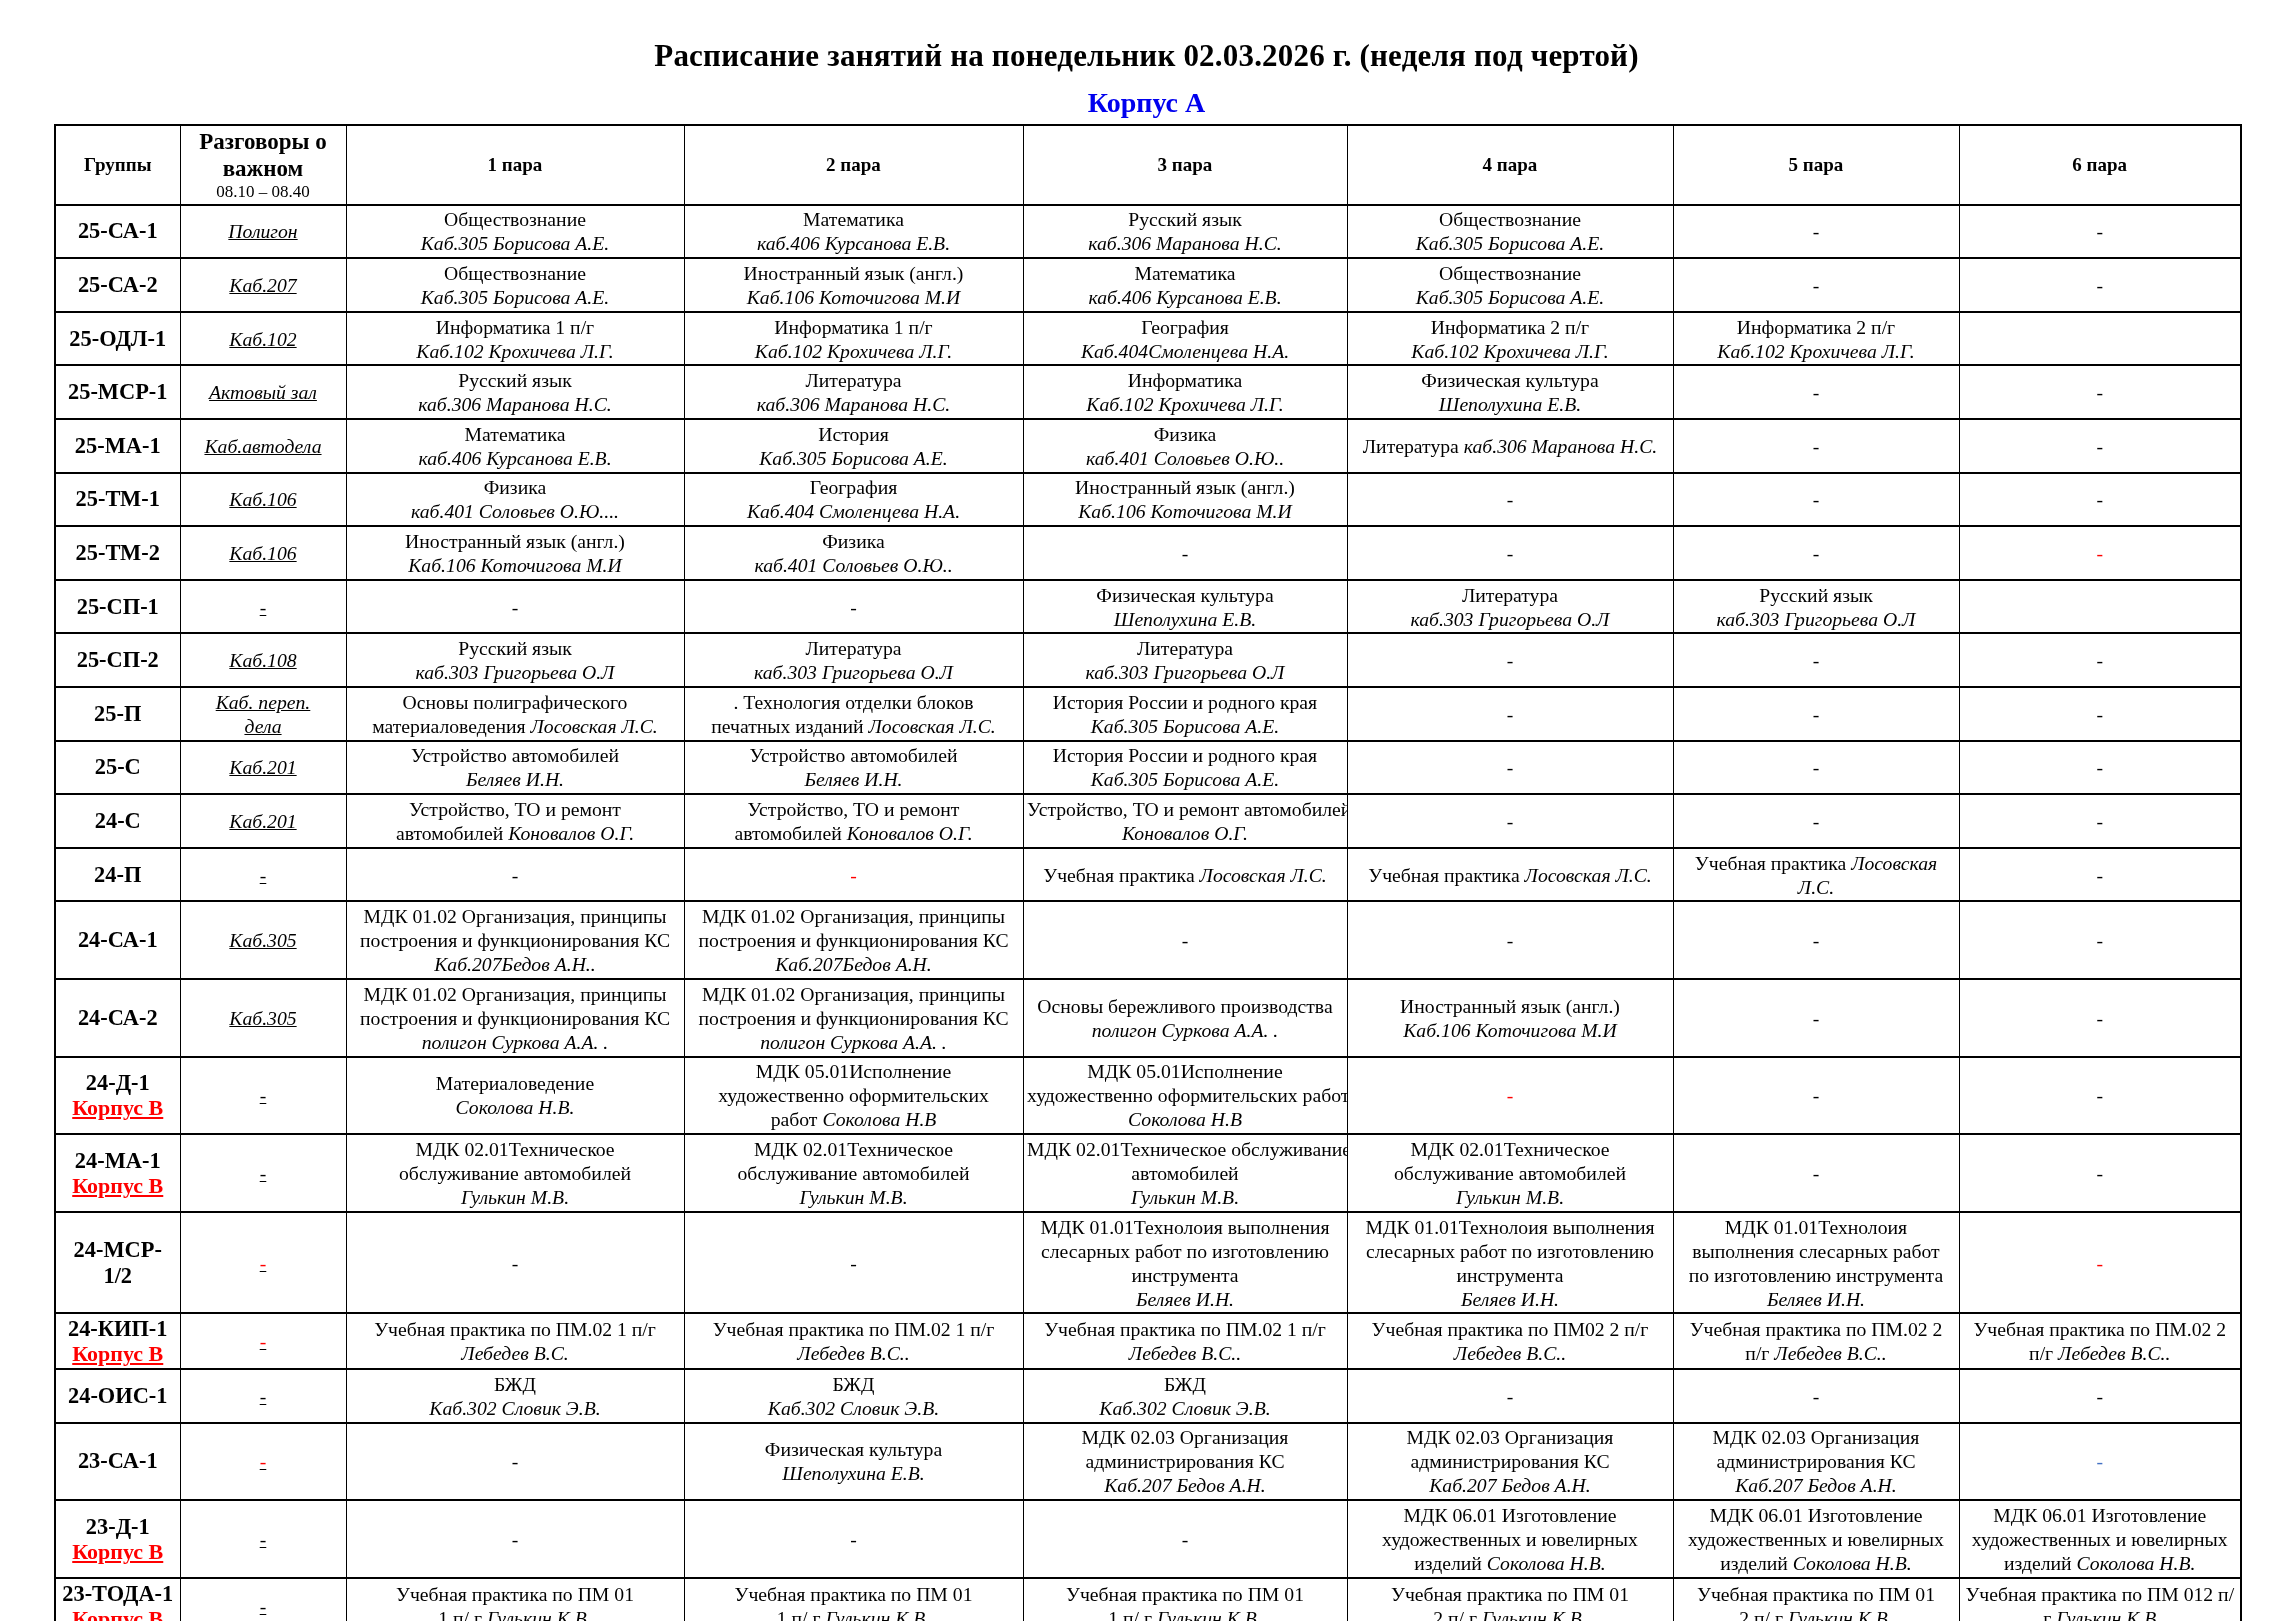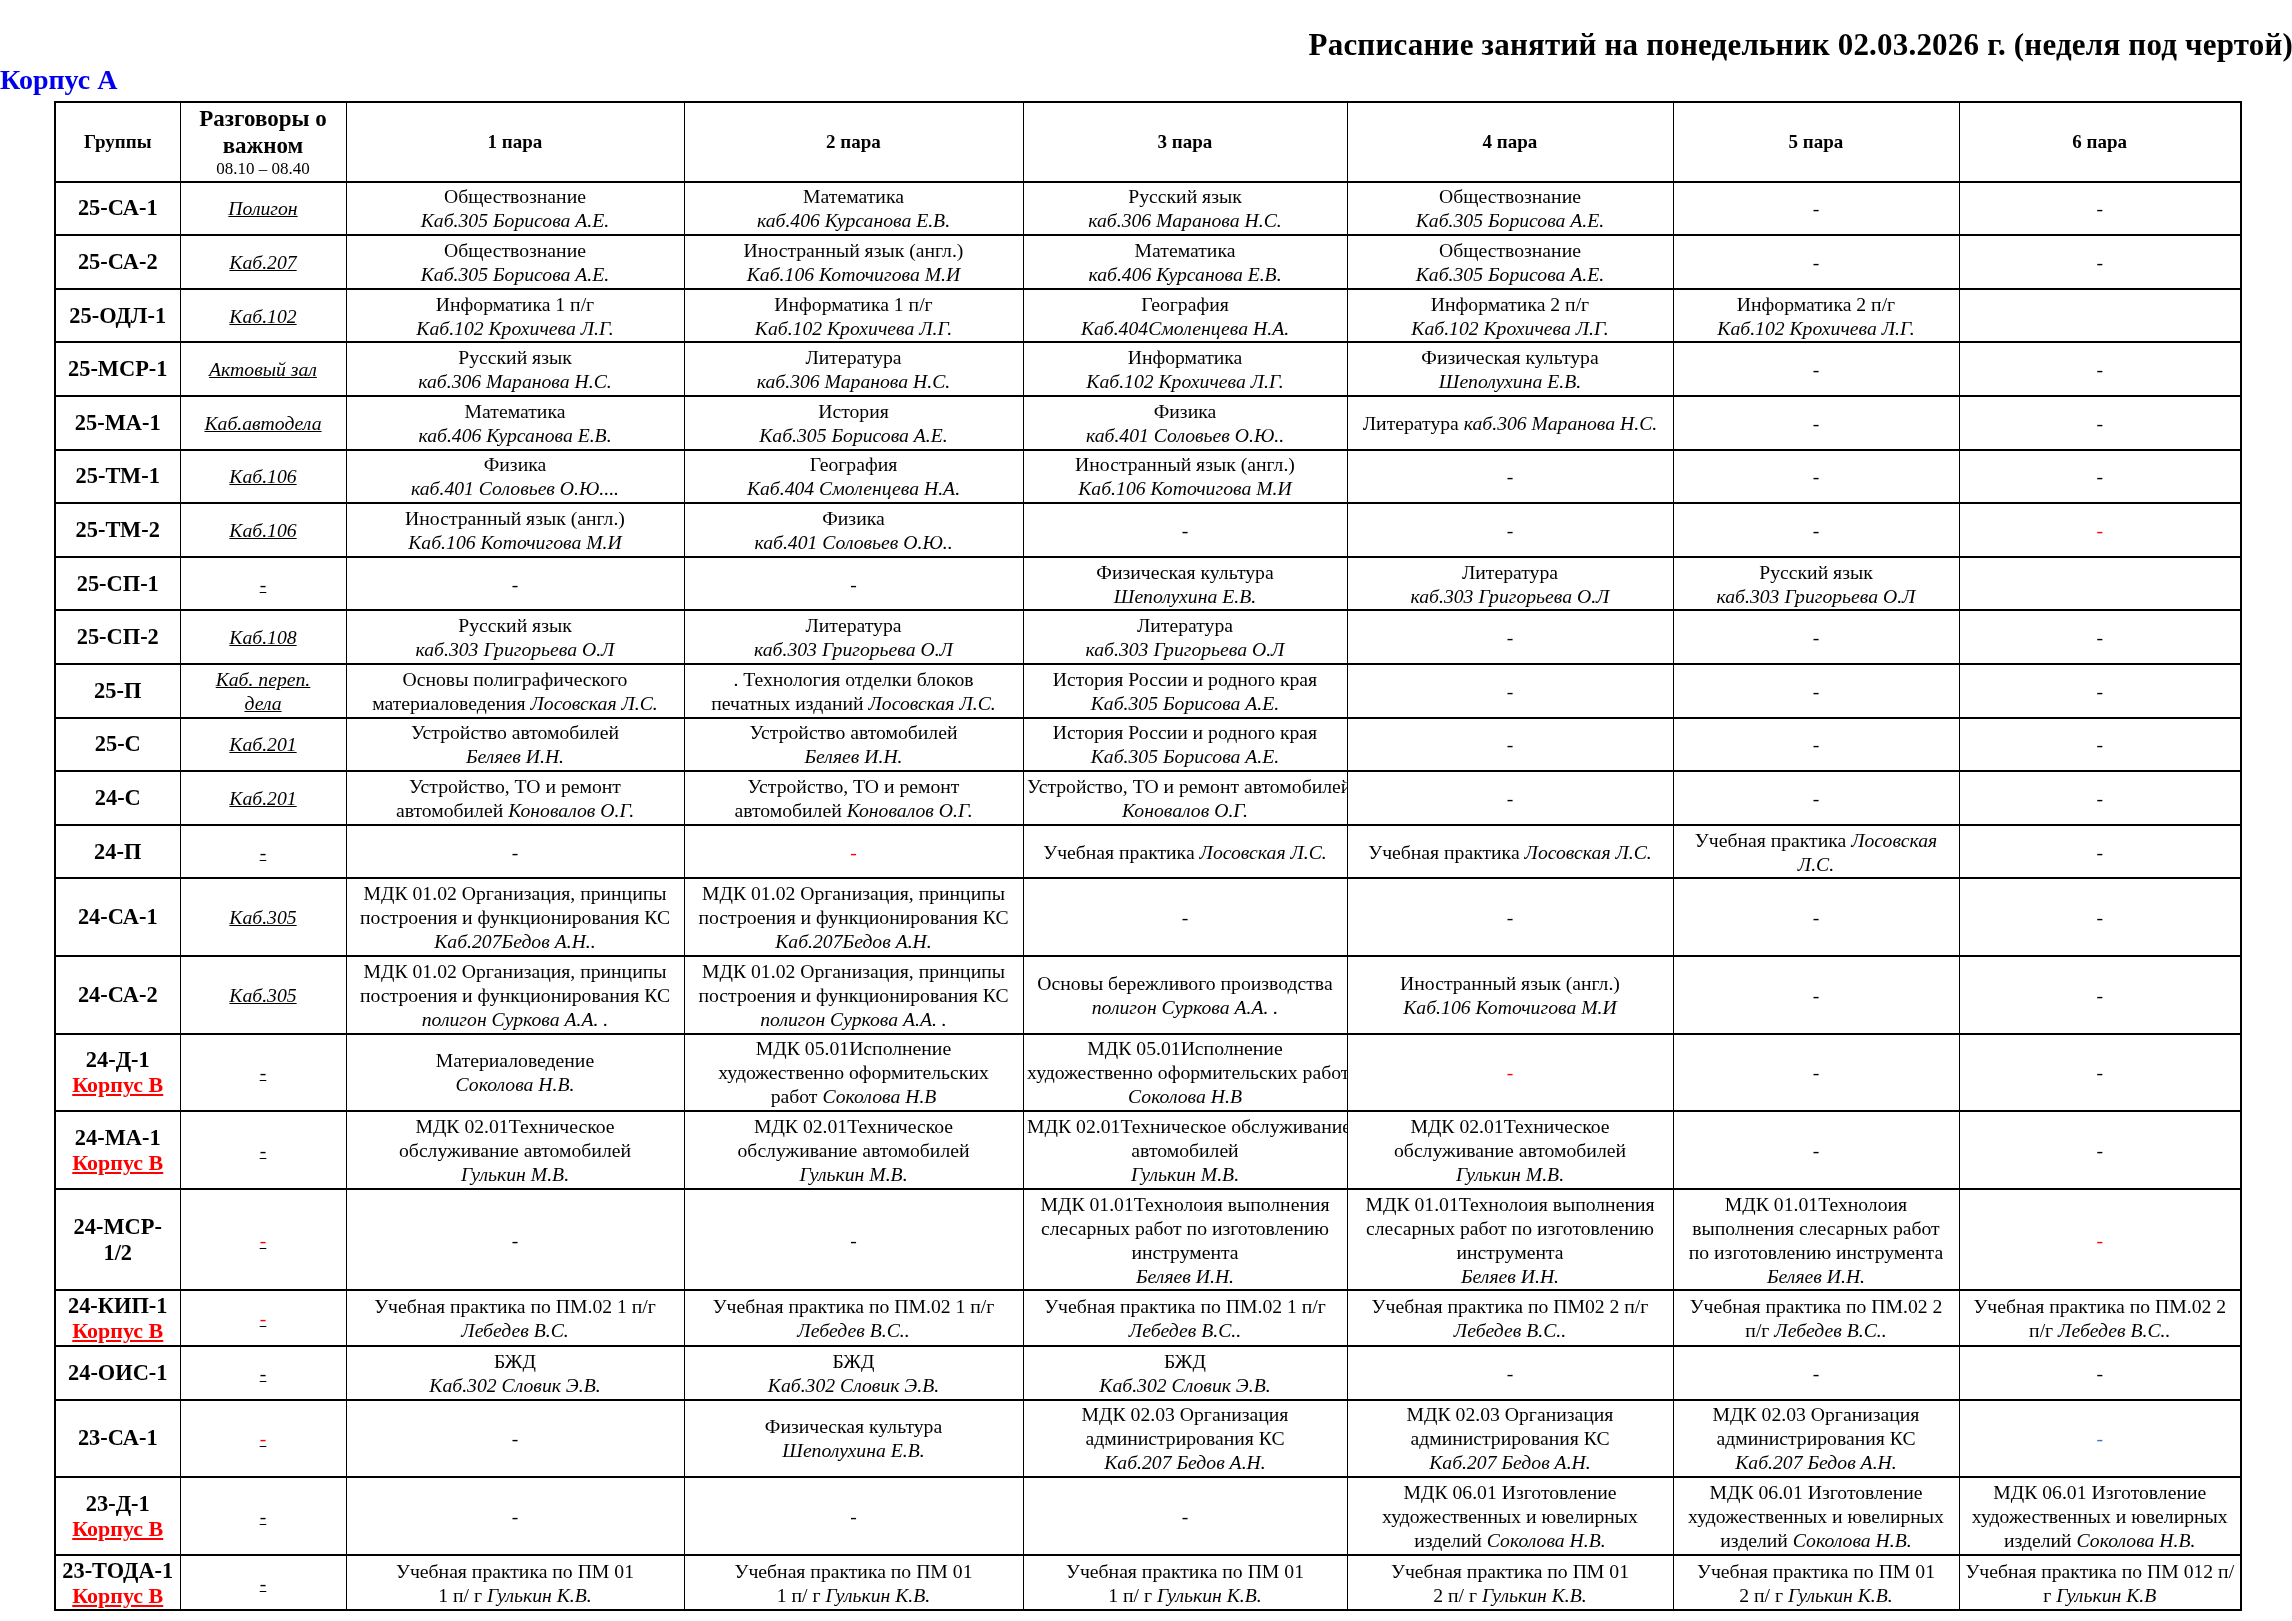--- a/index.html
+++ b/index.html
@@ -1,24 +1,24 @@
 <!DOCTYPE html>
 <html style="--accent-blue: #0000ee; --accent-red: #ff0000; --dash-blue: #4472c4;font-size:14.3px"><head>
 <meta charset="utf-8">
 <style>
   html,body{margin:0;padding:0;background:#fff;}
   body{
     width:2293px;height:1622px;overflow:hidden;position:relative;
     font-family:"Liberation Serif","DejaVu Serif",serif;color:#000;
   }
   .title{
-    margin-top:27px;text-align:right;font-size:31px;font-weight:bold;letter-spacing:0.2px;
+    margin-top:38px;text-align:center;font-size:31px;font-weight:bold;letter-spacing:0.2px;
   }
   .subtitle{
-    font-size:28px;font-weight:bold;color:var(--accent-blue,#0000ee);margin-top:1px;
+    text-align:center;font-size:28px;font-weight:bold;color:var(--accent-blue,#0000ee);margin-top:13px;
   }
   table.sched{
     border-collapse:collapse;table-layout:fixed;
     width:2185px;margin:5.4px 0 0 54px;
   }
   table.sched td,table.sched th{
     border:1.8px solid #000;border-top-width:2.7px;border-bottom-width:2.7px;
     text-align:center;vertical-align:middle;padding:1.8px 3.6px;overflow:hidden;
   }
   table.sched{border:2.7px solid #000;}

